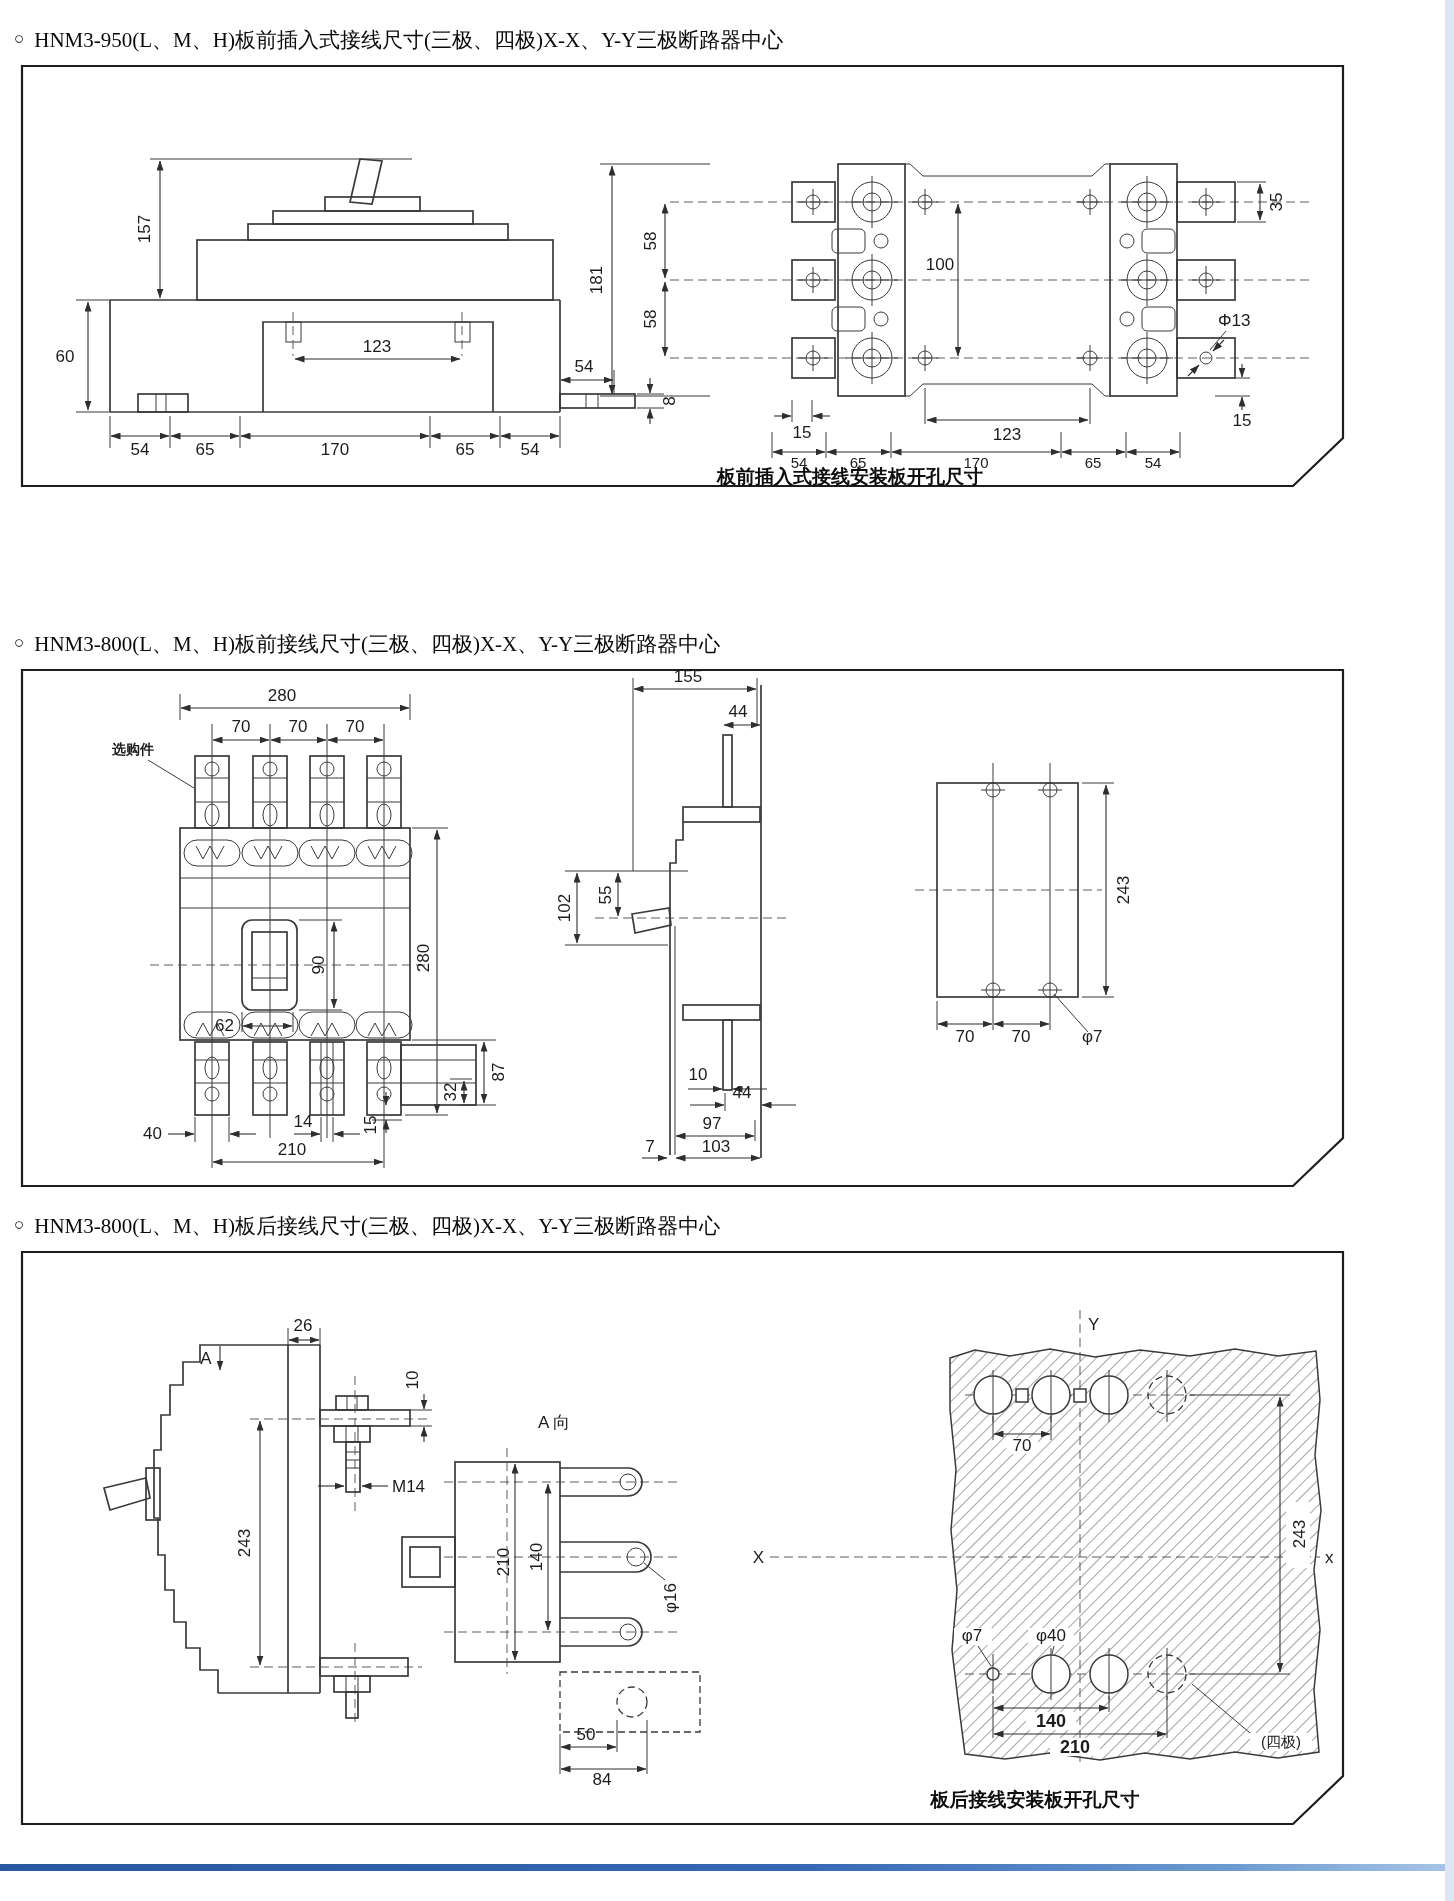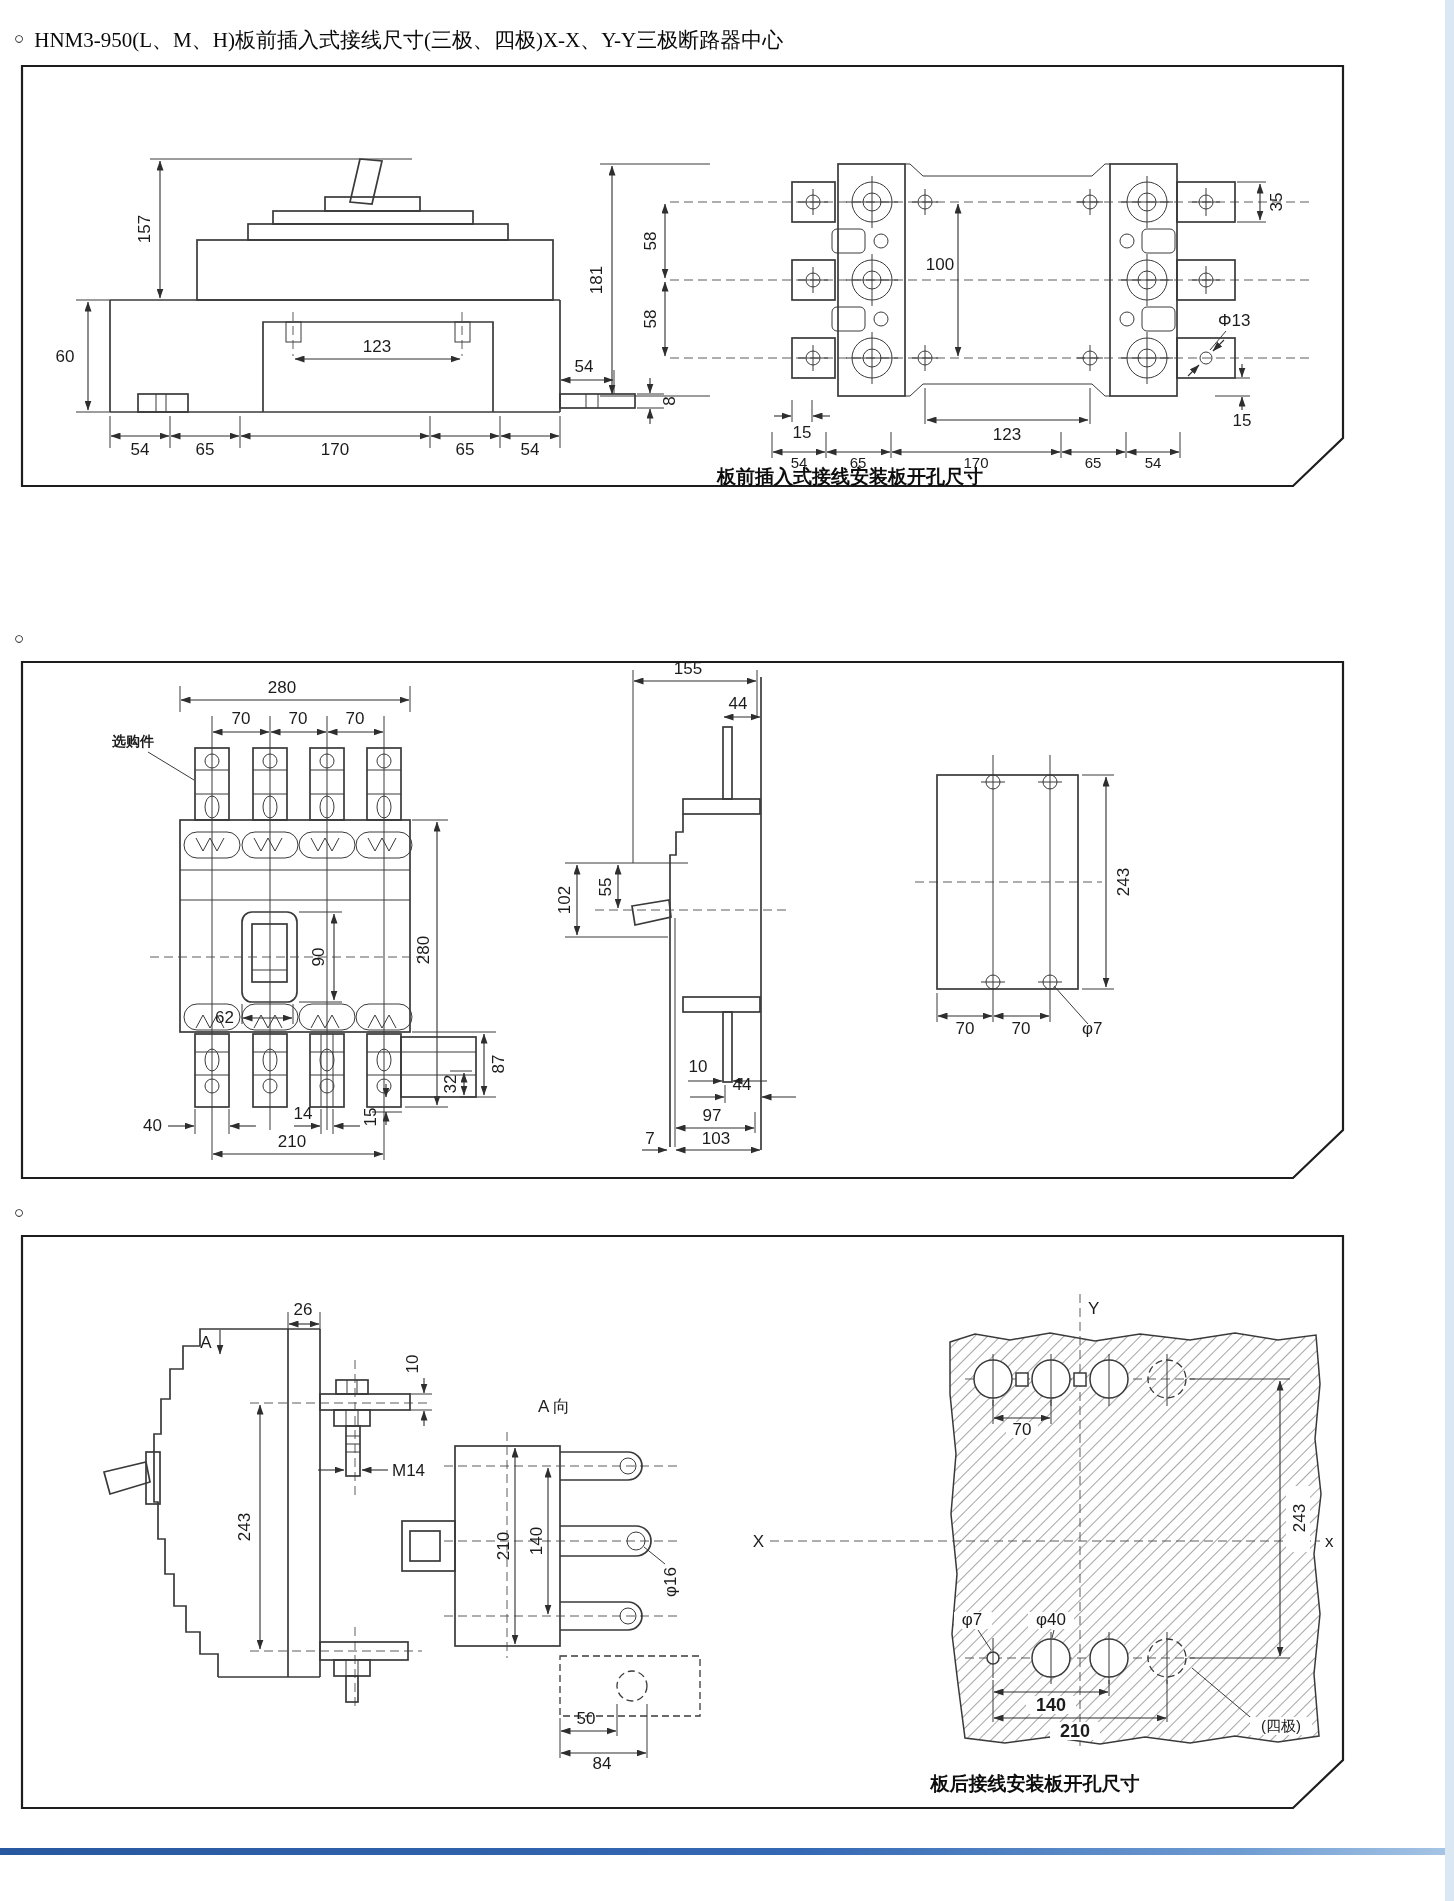--- a/index.html
+++ b/index.html
@@ -260,20 +260,21 @@
     <text class="sm" x="956" y="404">170</text>
     <text class="sm" x="1073" y="404">65</text>
     <text class="sm" x="1133" y="404">54</text>
     <text class="cap" x="830" y="419">板前插入式接线安装板开孔尺寸</text>
   </g>
 </svg>
 </div>
 
 <div class="heading" id="h2">
   <span class="bullet">○</span>
+  <span>HNM3-800(L、M、H)板前接线尺寸(三极、四极)X-X、Y-Y三极断路器中心</span>
 </div>
 
 <div class="panel">
 <svg width="1325" height="520" viewBox="0 0 1325 520">
   <path class="border" d="M2,2 H1323 V470 L1273,518 H2 Z"></path>
 
   <g>
     <line class="t" x1="192" y1="56" x2="192" y2="470"></line>
     <line class="t" x1="250" y1="56" x2="250" y2="470"></line>
     <line class="t" x1="307" y1="56" x2="307" y2="470"></line>
@@ -479,20 +480,21 @@
     <text x="945" y="374">70</text>
     <text x="1001" y="374">70</text>
     <text class="st" x="1062" y="374">φ7</text>
     <line class="t" x1="1068" y1="364" x2="1034" y2="326"></line>
   </g>
 </svg>
 </div>
 
 <div class="heading" id="h3">
   <span class="bullet">○</span>
+  <span>HNM3-800(L、M、H)板后接线尺寸(三极、四极)X-X、Y-Y三极断路器中心</span>
 </div>
 
 <div class="panel">
 <svg width="1325" height="576" viewBox="0 0 1325 576">
   <path class="border" d="M2,2 H1323 V526 L1273,574 H2 Z"></path>
 
   <g>
     <text x="186" y="114">A</text>
     <line class="dl are" x1="200" y1="96" x2="200" y2="120"></line>
     <line class="t" x1="268" y1="78" x2="268" y2="96"></line>

